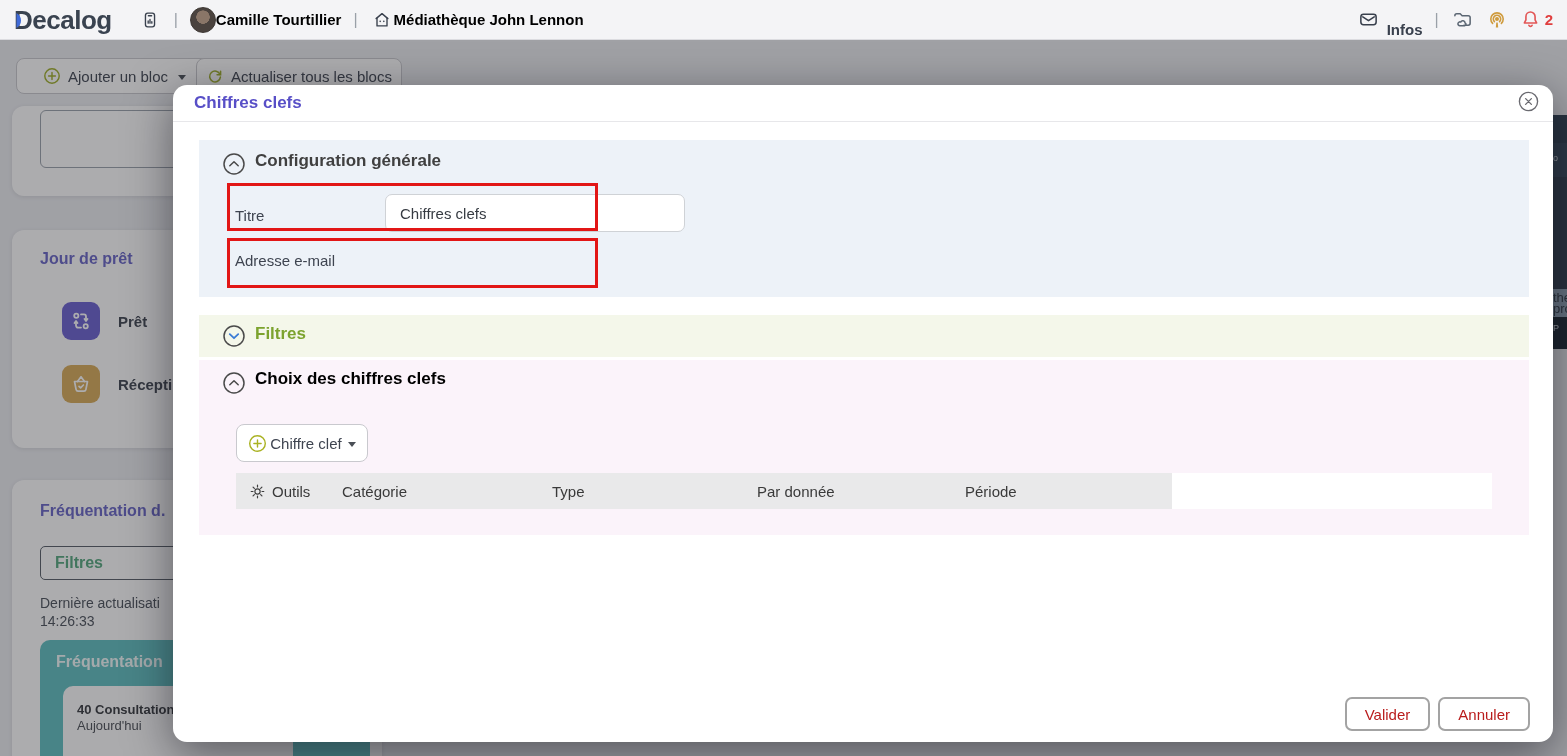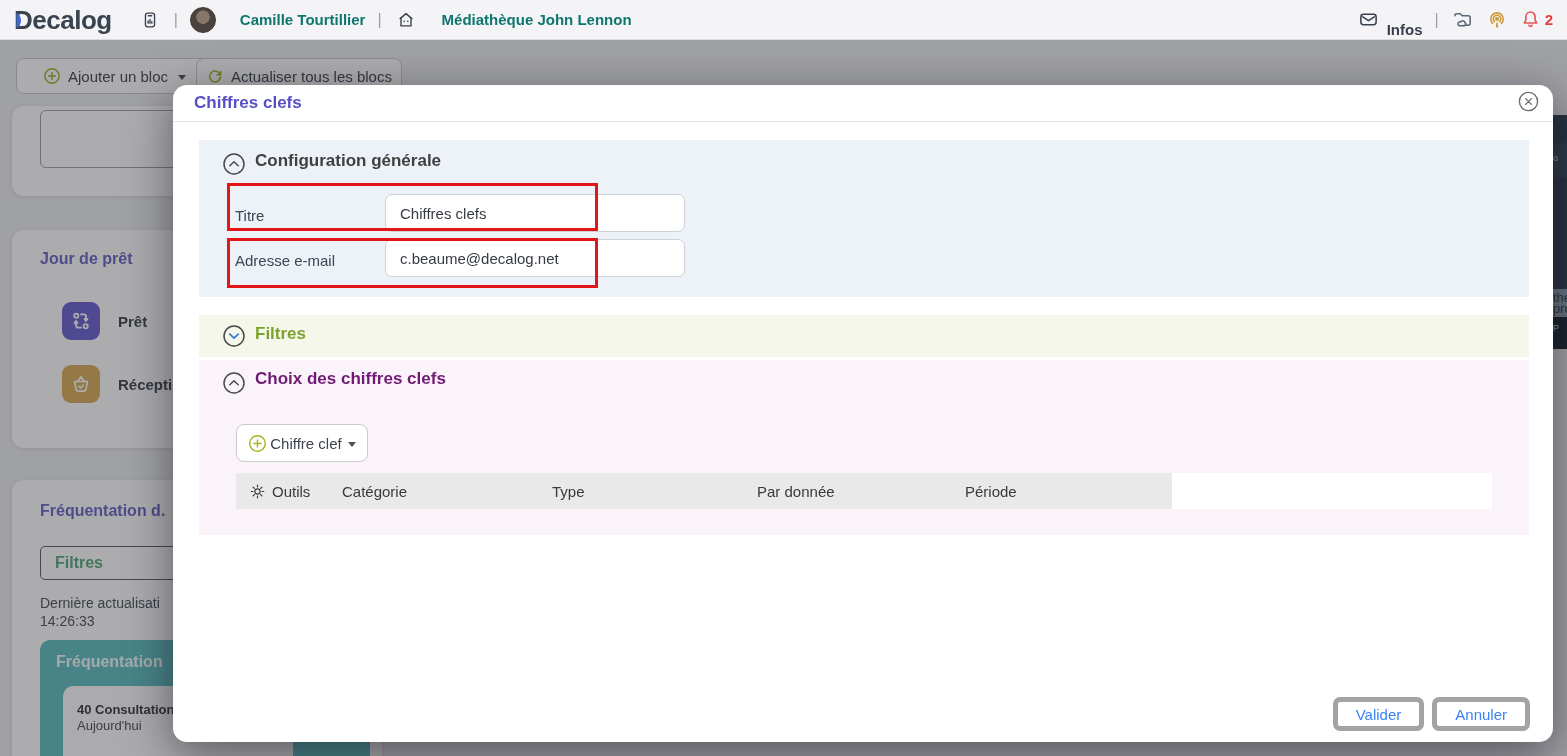--- a/index.html
+++ b/index.html
@@ -7,21 +7,21 @@
   body { font-family:"Liberation Sans", sans-serif; position:relative; background:#ecedf1; color:#3e4450; }
 
   
   .topbar { position:absolute; top:0; left:0; width:1567px; height:40px; background:#f4f4f6;
             border-bottom:1px solid #dcdce0; display:flex; align-items:center; padding:0 14px; z-index:20; }
   .logo-wrap { position:relative; display:flex; align-items:center; margin-right:26px; }
   .logo-flame { position:absolute; left:1px; top:5px; }
   .logo-text { font-size:26px; font-weight:700; color:#3a4350; letter-spacing:-0.5px; line-height:1; }
   .tb-icon { display:inline-flex; align-items:center; justify-content:center; width:24px; height:24px; }
   .tb-sep { color:#9aa0a8; font-size:16px; margin:0 12px; font-weight:400; }
-  .tb-name { font-size:15px; font-weight:700; color:#0f766e; margin-left:24px; white-space:nowrap; }
+  .tb-name { font-size:15px; font-weight:700; color:#000000; margin-left:0; white-space:nowrap; }
   .avatar { width:26px; height:26px; border-radius:50%; background:radial-gradient(circle at 50% 38%, #8a7668 0 34%, #4a423e 36% 100%); border:1px solid #3c3632; }
   .tb-right { margin-left:auto; display:flex; align-items:center; }
   .tb-infos { font-size:15px; font-weight:700; color:#39404d; margin-left:6px;margin-top:20px; }
   .bell-count { color:#e03e3e; font-size:15px; font-weight:700; margin-left:2px; }
 
   
   .bg-content { position:absolute; top:40px; left:0; right:0; bottom:0; background:#ecedf1; z-index:1; }
   .ghost-btn { position:absolute; background:#fff; border:1px solid #c9c9ce; border-radius:8px;
                display:flex; align-items:center; justify-content:center; gap:7px; font-size:15px; color:#3e4450; }
   .bg-card { position:absolute; background:#fff; border-radius:12px; box-shadow:0 1px 4px rgba(40,50,60,.12); }
@@ -52,40 +52,40 @@
   .modal-close { position:absolute; right:12px; top:3px; width:26px; height:26px; display:flex; align-items:center; justify-content:center; cursor:pointer; }
 
   .section { position:absolute; left:26px; width:1330px; }
   .sec-general { top:55px; height:157px; background:#edf2f8; }
   .sec-filters { top:230px; height:42px; background:#f4f7ea; }
   .sec-choice  { top:275px; height:175px; background:#fbf3fa; }
   .sec-icon { position:absolute; left:23px; width:24px; height:24px; }
   .sec-title { position:absolute; left:56px; font-size:17px; font-weight:800; }
   .t-general { color:#404040; }
   .t-filters { color:#7ca32e; }
-  .t-choice  { color:#701a75; }
+  .t-choice  { color:#000000; }
 
   .field-label { position:absolute; left:36px; font-size:15px; color:#3e4450; }
   .field-input { position:absolute; left:186px; width:300px; height:38px; background:#fff; border:1px solid #cfd2d6;
                  border-radius:7px; font-size:15px; color:#363b42; padding:0 14px; font-family:"Liberation Sans", sans-serif; }
   .red-rect { position:absolute; border:3px solid #e21616; pointer-events:none; }
 
   .btn-chiffre { position:absolute; left:37px; top:64px; width:132px; height:38px; background:#fff; border:1px solid #c9c9ce;
                  border-radius:8px; display:flex; align-items:center; justify-content:center; gap:3px; font-size:15px; color:#3e4450; }
   .caret { width:0; height:0; border-left:4px solid transparent; border-right:4px solid transparent; border-top:5px solid #4a4f56; display:inline-block; margin-left:3px; margin-top:2px; }
 
   .kpi-table { position:absolute; left:37px; top:113px; height:36px; display:flex; }
   .kpi-head { display:flex; background:#e9e9ea; height:36px; }
   .kpi-cell { display:flex; align-items:center; font-size:15px; color:#3a3a3a; font-weight:500; }
   .kpi-cell.c0 { width:106px; padding-left:13px; gap:6px; }
   .kpi-cell.c1 { width:210px; } .kpi-cell.c2 { width:205px; } .kpi-cell.c3 { width:208px; } .kpi-cell.c4 { width:207px; }
   .kpi-empty { width:320px; height:36px; background:#fff; }
 
   .modal-footer { position:absolute; right:23px; top:612px; display:flex; gap:8px; }
-  .mf-btn { height:34px; background:#fff; border:5px solid #a3a3a3; border-radius:7px; font-size:15px; color:#3b82f6;
+  .mf-btn { height:34px; background:#fff; border:2px solid #a3a3a3; border-radius:7px; font-size:15px; color:#b91c1c;
             padding:0 18px; font-family:"Liberation Sans", sans-serif; cursor:pointer; }
 </style>
 </head>
 <body>
 
 <div class="topbar">
   <div class="logo-wrap">
     <svg class="logo-flame" width="9" height="17" viewBox="0 0 9 17">
         <path d="M1.5 1 C7.5 4 7.5 13 1.5 16 L1.5 1 Z" fill="#3f6ad8"></path>
       </svg>
@@ -262,21 +262,20 @@
           <circle cx="12" cy="12" r="10"></circle>
           <path d="M7.8 13.8 12 9.8l4.2 4"></path>
         </g>
       </svg>
     <div class="sec-title t-general" style="top:11px;">Configuration générale</div>
 
     <div class="field-label" style="top:67px;">Titre</div>
     <input class="field-input" style="top: 54px;" type="text" value="Chiffres clefs">
 
     <div class="field-label" style="top:112px;">Adresse e-mail</div>
-    <input class="field-input" style="top: 99px;" type="text" value="c.beaume@decalog.net">
 
     <div class="red-rect" style="left:28px; top:43px; width:371px; height:48px;"></div>
     <div class="red-rect" style="left:28px; top:98px; width:371px; height:50px;"></div>
   </div>
 
   <div class="section sec-filters">
     <svg class="sec-icon" style="top:9px;" viewBox="0 0 24 24">
         <g fill="none" stroke-width="1.5" stroke-linecap="round" stroke-linejoin="round">
           <circle cx="12" cy="12" r="10" stroke="#4a4a4a"></circle>
           <path d="M7.8 10.2 12 14.2l4.2-4" stroke="#3a7bd5" stroke-width="1.8"></path>

